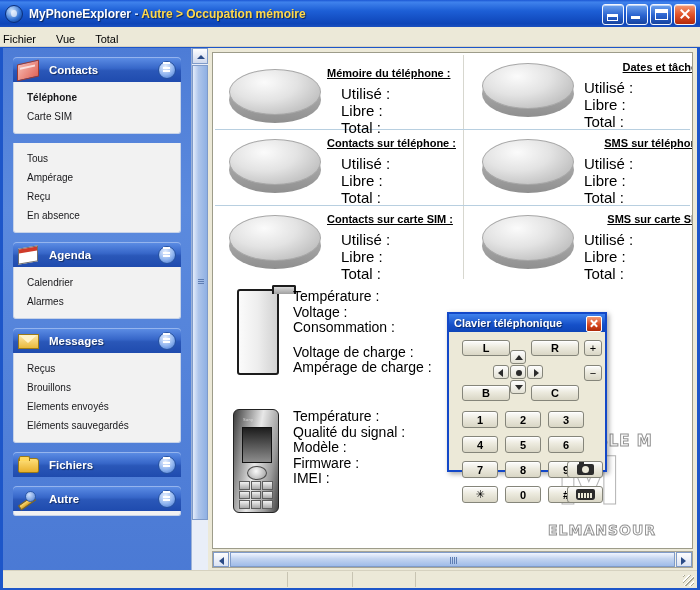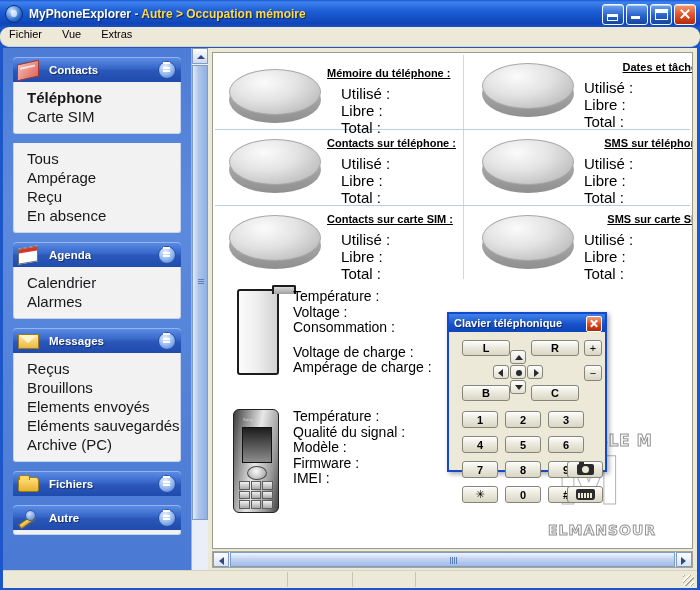--- a/index.html
+++ b/index.html
@@ -34,22 +34,22 @@
   .tbtn.min i{left:4px;top:11px;width:9px;height:3px;}
   .tbtn.max i{left:4px;top:4px;width:11px;height:9px;border:1px solid #fff;background:transparent;}
   .tbtn.max i:after{content:"";position:absolute;left:0;top:0;width:11px;height:3px;background:#fff;}
   .tbtn.close{background:linear-gradient(180deg,#f39a74,#e2542a 50%,#b3290a);}
   .tbtn.close:before,.tbtn.close:after{content:"";position:absolute;left:9px;top:3px;
     width:2px;height:12px;background:#fff;}
   .tbtn.close:before{transform:rotate(45deg);}
   .tbtn.close:after{transform:rotate(-45deg);}
   
   .menubar{position:absolute;left:0;top:27px;width:700px;height:20px;
-    background:#ece9d8;display:flex;align-items:flex-start;padding-left:6px;
-    box-sizing:border-box;border-bottom:1px solid #d6d2c0;border-radius:9px;}
+    background:#ece9d8;display:flex;align-items:flex-end;
+    box-sizing:border-box;border-bottom:1px solid #d6d2c0;}
   .menubar span{margin-right:14px;font-size:11px;color:#000;padding:1px 3px;}
   
   .sidebar{position:absolute;left:3px;top:48px;width:188px;height:539px;
     background:linear-gradient(180deg,#4d7cd6 0%,#5b8ade 30%,#4a79d4 100%);
     overflow:hidden;border-right:1px solid #1a3f94;}
   .grp{margin:9px 10px 0 10px;}
   .grp-hd{height:25px;border-radius:4px 4px 0 0;display:flex;align-items:center;
     background:linear-gradient(180deg,#5e8fe6 0%,#3767c9 45%,#2a57b8 55%,#1f4bae 100%);
     box-shadow:inset 0 1px 0 rgba(255,255,255,.35);position:relative;}
   .grp-ico{width:24px;height:19px;margin-left:3px;flex:none;position:relative;}
@@ -57,21 +57,21 @@
     text-shadow:1px 1px 1px rgba(0,0,0,.45);}
   .chev{position:absolute;right:5px;top:4px;width:16px;height:16px;border-radius:50%;
     background:radial-gradient(circle at 40% 30%,#e9f1ff,#8fb4ef 55%,#3c6fcd);
     border:1px solid #27529f;}
   .chev:before,.chev:after{content:"";position:absolute;left:4px;width:7px;height:2px;background:#fff;}
   .chev:before{top:5px;box-shadow:0 3px 0 #fff;}
   .chev.down:before{top:5px;}
   .grp-body{background:#f2f2f2;border:1px solid #c7d3e8;border-top:none;
     border-radius:0 0 3px 3px;padding:6px 0 7px 0;}
   .grp-body.empty{padding:2px 0;}
-  .item{padding:2px 0 2px 13px;font-size:15px;color:#18181b;line-height:15px;cursor:default;}
+  .item{padding:2px 0 2px 13px;font-size:10px;color:#18181b;line-height:15px;cursor:default;}
   .item.sel{font-weight:bold;}
   
   .ic-book{position:absolute;left:1px;top:2px;width:20px;height:15px;
     background:linear-gradient(135deg,#f7b9b0,#e0665a);transform:skewY(-12deg);
     border:1px solid #9c3b31;border-radius:1px;}
   .ic-book:after{content:"";position:absolute;left:2px;top:3px;width:15px;height:2px;background:#fff;opacity:.7;}
   .ic-phone{position:absolute;left:2px;top:1px;width:15px;height:15px;border:2px solid #e8c33a;
     border-radius:50%;border-right-color:transparent;border-bottom-color:transparent;transform:rotate(-35deg);}
   .ic-paper{position:absolute;left:7px;top:3px;width:14px;height:13px;background:#fff;
     border:1px solid #8a8a8a;transform:skewY(-10deg);}
@@ -241,21 +241,21 @@
       <div class="tbtn max">
           <i></i>
         </div>
       <div class="tbtn close"></div>
     </div>
   </div>
 
   <div class="menubar">
     <span>Fichier</span>
     <span>Vue</span>
-    <span>Extras</span>
+    <span>Total</span>
   </div>
 
   <div class="sidebar">
 
     <div class="grp">
       <div class="grp-hd">
         <span class="grp-ico">
             <i class="ic-book"></i>
           </span>
         <span class="grp-title">Contacts</span>
@@ -296,21 +296,20 @@
             <i class="ic-env"></i>
           </span>
         <span class="grp-title">Messages</span>
         <span class="chev"></span>
       </div>
       <div class="grp-body">
         <div class="item">Reçus</div>
         <div class="item">Brouillons</div>
         <div class="item">Elements envoyés</div>
         <div class="item">Eléments sauvegardés</div>
-        <div class="item">Archive (PC)</div>
       </div>
     </div>
 
     <div class="grp">
       <div class="grp-hd">
         <span class="grp-ico">
             <i class="ic-fold"></i>
           </span>
         <span class="grp-title">Fichiers</span>
         <span class="chev down"></span>

